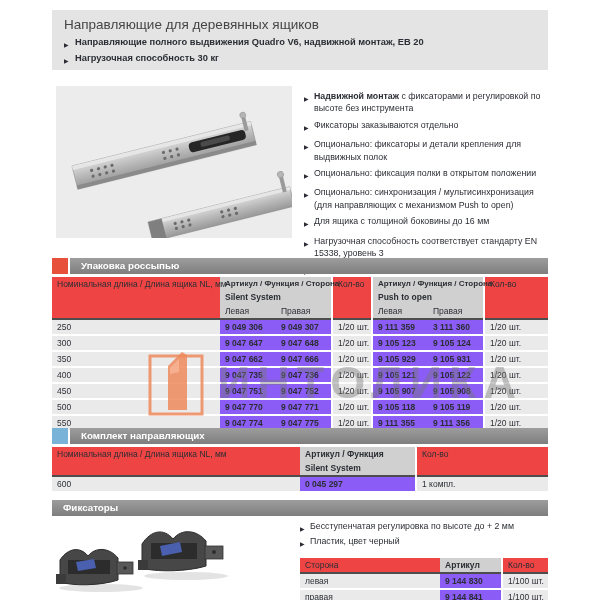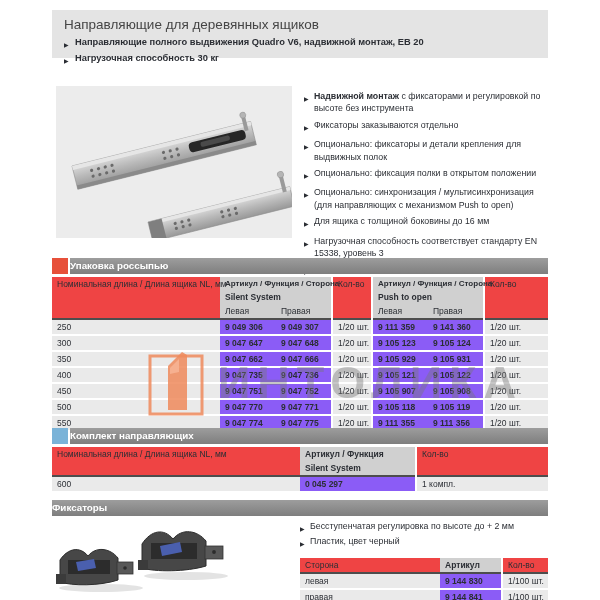--- a/index.html
+++ b/index.html
@@ -1,39 +1,39 @@
 <!DOCTYPE html>
 <html><head>
 <meta charset="utf-8">
 <style>
   html,body{margin:0;padding:0;background:#fff;}
   .page{position:relative;width:600px;height:600px;background:#fff;overflow:hidden;
         color:#2b2e34;font-family:"Liberation Sans","DejaVu Sans",sans-serif;}
 
   
-  .intro{position:absolute;left:52px;top:10px;width:496px;height:48px;background:#e4e4e4;
+  .intro{position:absolute;left:52px;top:10px;width:496px;height:60px;background:#e4e4e4;
          box-sizing:border-box;padding:7px 10px 0 12px;}
   .intro h1{margin:0 0 4px 0;font-size:13.5px;font-weight:400;color:#454545;}
   .ib{display:flex;font-size:9.3px;font-weight:bold;line-height:13px;color:#2b2e34;}
   .arr{width:11px;flex:none;font-size:6px;padding-top:3px;color:#2b2e34;}
 
   
   .hero-img{position:absolute;left:56px;top:86px;width:236px;height:152px;}
   .features{position:absolute;left:300px;top:86px;width:250px;margin:0;padding:0;list-style:none;
             font-size:8.8px;line-height:12.4px;}
   .features li{display:flex;margin:4px;}
   .features .arr{width:10px;padding-top:3px;}
 
   
   .secbar{position:absolute;left:52px;width:496px;height:16px;display:flex;gap:2px;}
   .marker{width:16px;height:16px;flex:none;}
   .marker.red{background:#e7503a;}
   .marker.blue{background:#7ab3d8;}
   .barlabel{flex:1;background:linear-gradient(#9d9d9d,#7e7e7e);color:#fff;font-size:9.8px;
-            font-weight:bold;line-height:16px;padding-left:0;}
+            font-weight:bold;line-height:16px;padding-left:11px;}
 
   
   table{border-collapse:collapse;table-layout:fixed;font-size:8.5px;color:#2b2e34;}
   th,td{padding:2px 0 2px 5px;text-align:left;white-space:nowrap;vertical-align:top;}
   thead{border-bottom:2px solid #4d4d4d;}
   thead th{background:#ef4444;font-weight:normal;}
   thead th.hart{background:#d0d0d0;}
   thead th.hb{font-weight:bold;}
   thead th.grp{font-size:8px;}
   tbody td{background:#eaeaea;border-bottom:2px solid #fff;}
@@ -204,21 +204,21 @@
         <th class="hart">Правая</th>
       </tr>
     </thead>
     <tbody>
       <tr>
           <td>250</td>
           <td class="art">9 049 306</td>
           <td class="art">9 049 307</td>
           <td class="sep">1/20 шт.</td>
           <td class="art sep">9 111 359</td>
-          <td class="art">9 141 360</td>
+          <td class="art">3 111 360</td>
           <td class="sep">1/20 шт.</td>
         </tr>
       <tr>
           <td>300</td>
           <td class="art">9 047 647</td>
           <td class="art">9 047 648</td>
           <td class="sep">1/20 шт.</td>
           <td class="art sep">9 105 123</td>
           <td class="art">9 105 124</td>
           <td class="sep">1/20 шт.</td>

